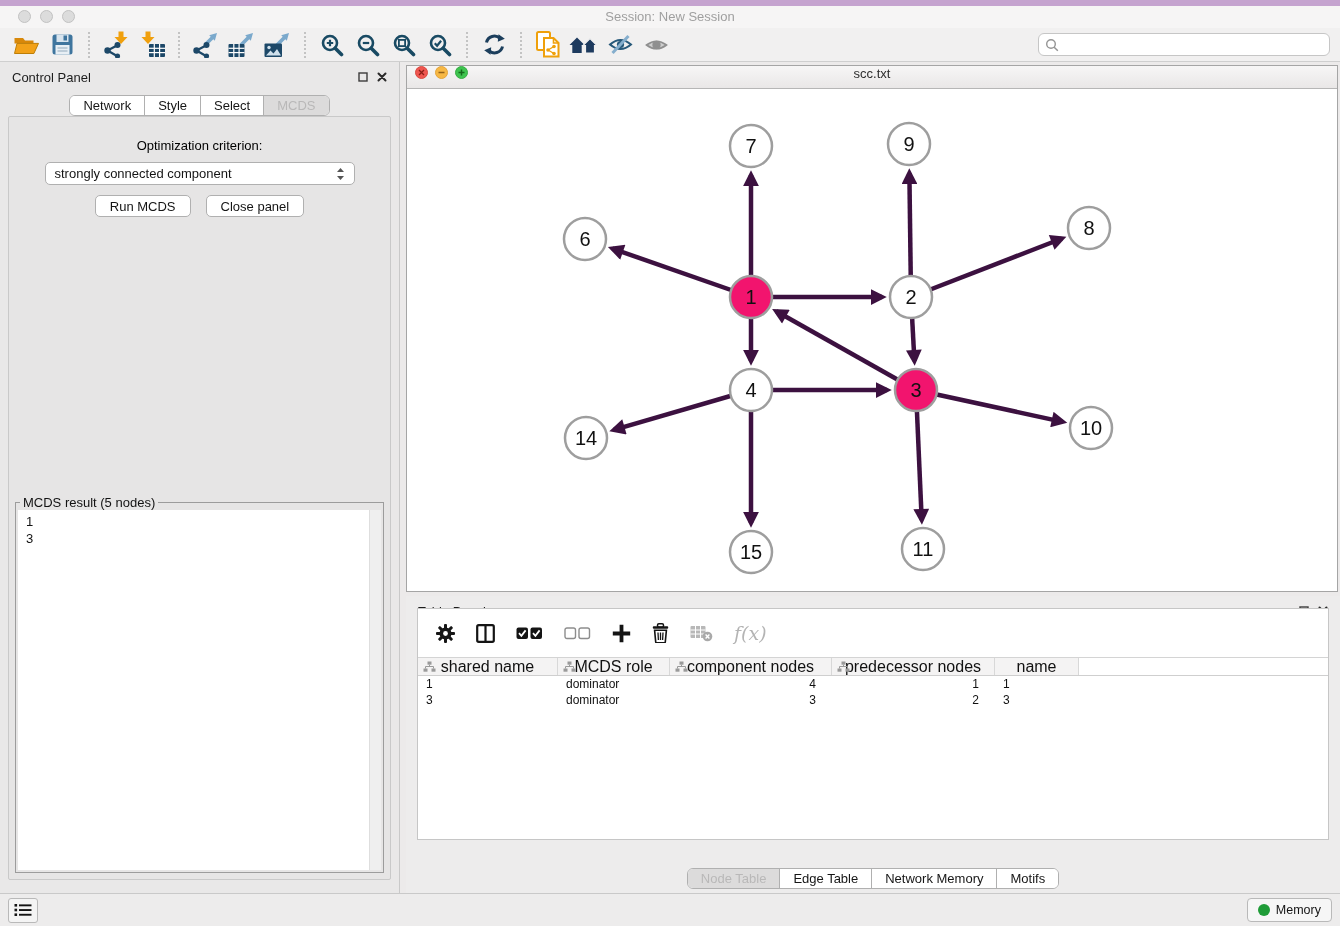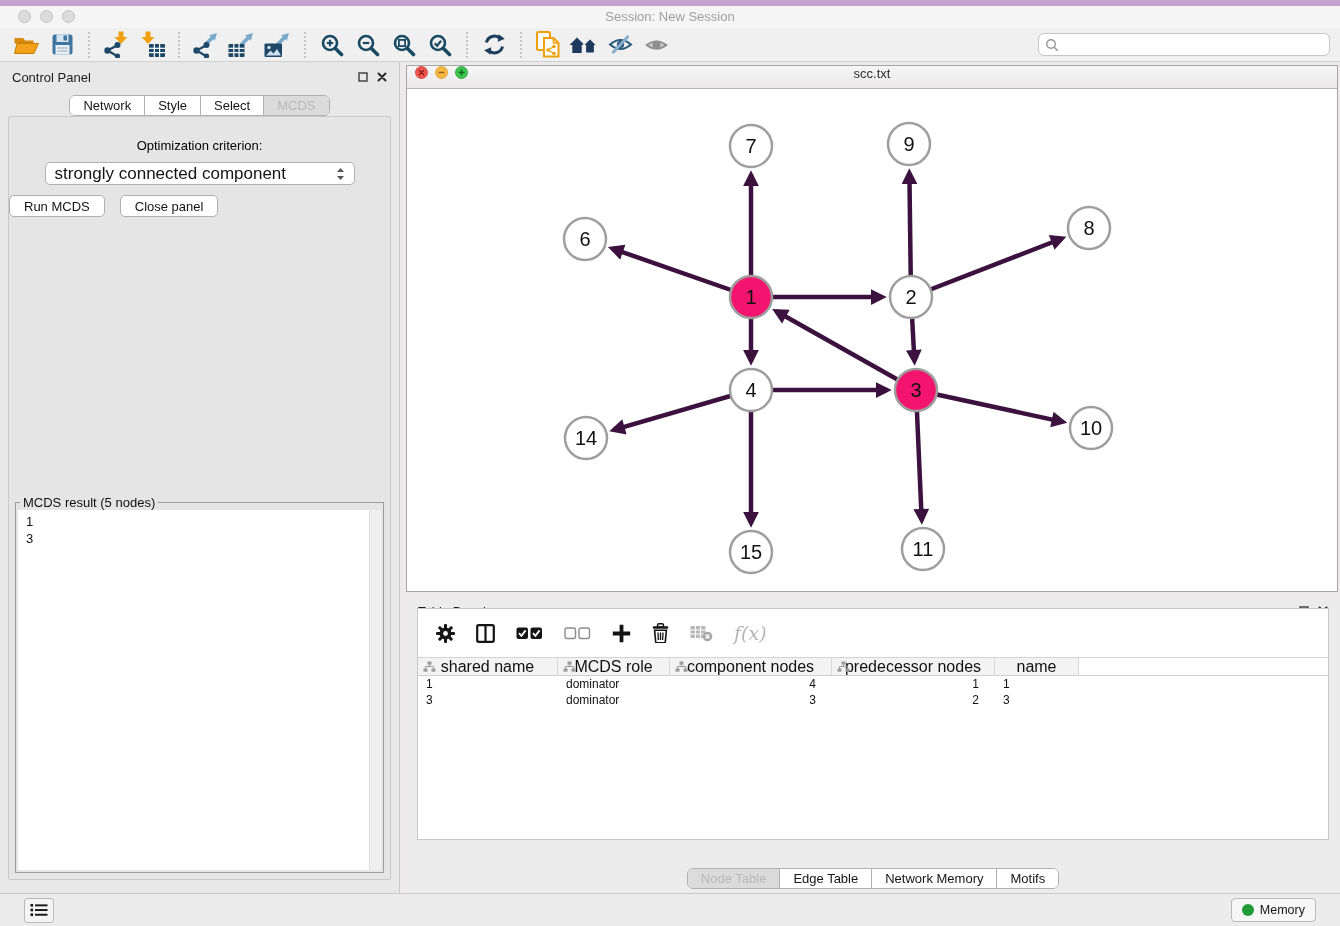--- a/index.html
+++ b/index.html
@@ -39,23 +39,23 @@
   
   .control-panel { position:absolute; top:62px; left:0; width:400px; height:831px; background:#e9e8e8;
                    border-right:1px solid #c9c9c9; }
   .panel-header { height:30px; display:flex; align-items:center; padding:0 12px; font-size:13px; color:#1c1c1c; }
   .ph-icons { margin-left:auto; display:flex; gap:9px; align-items:center; }
   .cp-tabs { position:absolute; top:33px; left:0; right:0; display:flex; justify-content:center;align-items:center; }
   .cp-inner { position:absolute; left:8px; right:8px; top:54px; bottom:13px; background:#e6e5e5;
               border:1px solid #c9c9c9; border-radius:2px; }
   .opt-label { margin-top:21px; text-align:center; font-size:13px; color:#000000; }
   .mac-select { width:310px; height:23px; margin:9px auto 0; background:#fff; border:1px solid #b0b0b0;
-                border-radius:5px; display:flex; align-items:center; padding:0 9px; font-size:17px; color:#141414; }
+                border-radius:5px; display:flex; align-items:center; padding:0 9px; font-size:13px; color:#141414; }
   .mac-select .chev { margin-left:auto; }
-  .btn-row { display:flex; justify-content:flex-start; gap:15px; margin-top:10px; }
+  .btn-row { display:flex; justify-content:center; gap:15px; margin-top:10px; }
   .mac-btn { height:22px; background:#fff; border:1px solid #b0b0b0; border-radius:5px;
              font-size:13px; color:#141414; padding:0 14px; display:flex; align-items:center; }
   .result-fieldset { position:absolute; left:6px; right:6px; top:378px; bottom:6px;
                      border:1px solid #9c9c9c; background:transparent; }
   .result-fieldset legend { margin-left:4px; padding:0 3px; font-size:13px; color:#121212; }
   .result-box { position:absolute; left:2px; right:2px; top:0; bottom:2px; background:#fff; overflow:hidden; }
   .result-lines { padding:3px 0 0 8px; font-size:13px; line-height:17px; color:#141414; }
   .result-scrollbar { position:absolute; top:0; bottom:0; right:0; width:12px; background:#efefef; border-left:1px solid #dedede; }
 
   
@@ -78,21 +78,21 @@
   .tp-hcell svg { position:absolute; left:5px; }
   .c0{width:140px;} .c1{width:112px;} .c2{width:162px;} .c3{width:163px;text-align:center;} .c4{width:84px;}
   .tp-row { display:flex; height:16px; font-size:12px; color:#111; align-items:center; }
   .tp-cell { overflow:hidden; white-space:nowrap; }
   .al { padding-left:8px; text-align:left; }
   .ar { padding-right:16px; text-align:right; }
   .tp-tabs { position:absolute; left:0; right:0; top:272px; display:flex; justify-content:center; }
 
   
   .status-bar { position:absolute; left:0; top:893px; width:100%; height:33px; background:#edecec;
-                border-top:1px solid #c9c9c9; display:flex; align-items:center; padding:0 24px; }
+                border-top:1px solid #c9c9c9; display:flex; align-items:center; padding:0 8px; }
   .list-btn { width:30px; height:25px; background:#f4f4f4; border:1px solid #b9b9b9; border-radius:3px;
               display:flex; align-items:center; justify-content:center; }
   .memory-btn { margin-left:auto; height:24px; background:#f6f6f6; border:1px solid #b9b9b9; border-radius:4px;
                 display:flex; align-items:center; gap:6px; padding:0 10px; font-size:12.5px; color:#141414; }
   .memory-dot { width:12px; height:12px; border-radius:50%; background:#1f9c38; }
 </style>
 </head>
 <body>
 
 <div class="titlebar-accent"></div>

